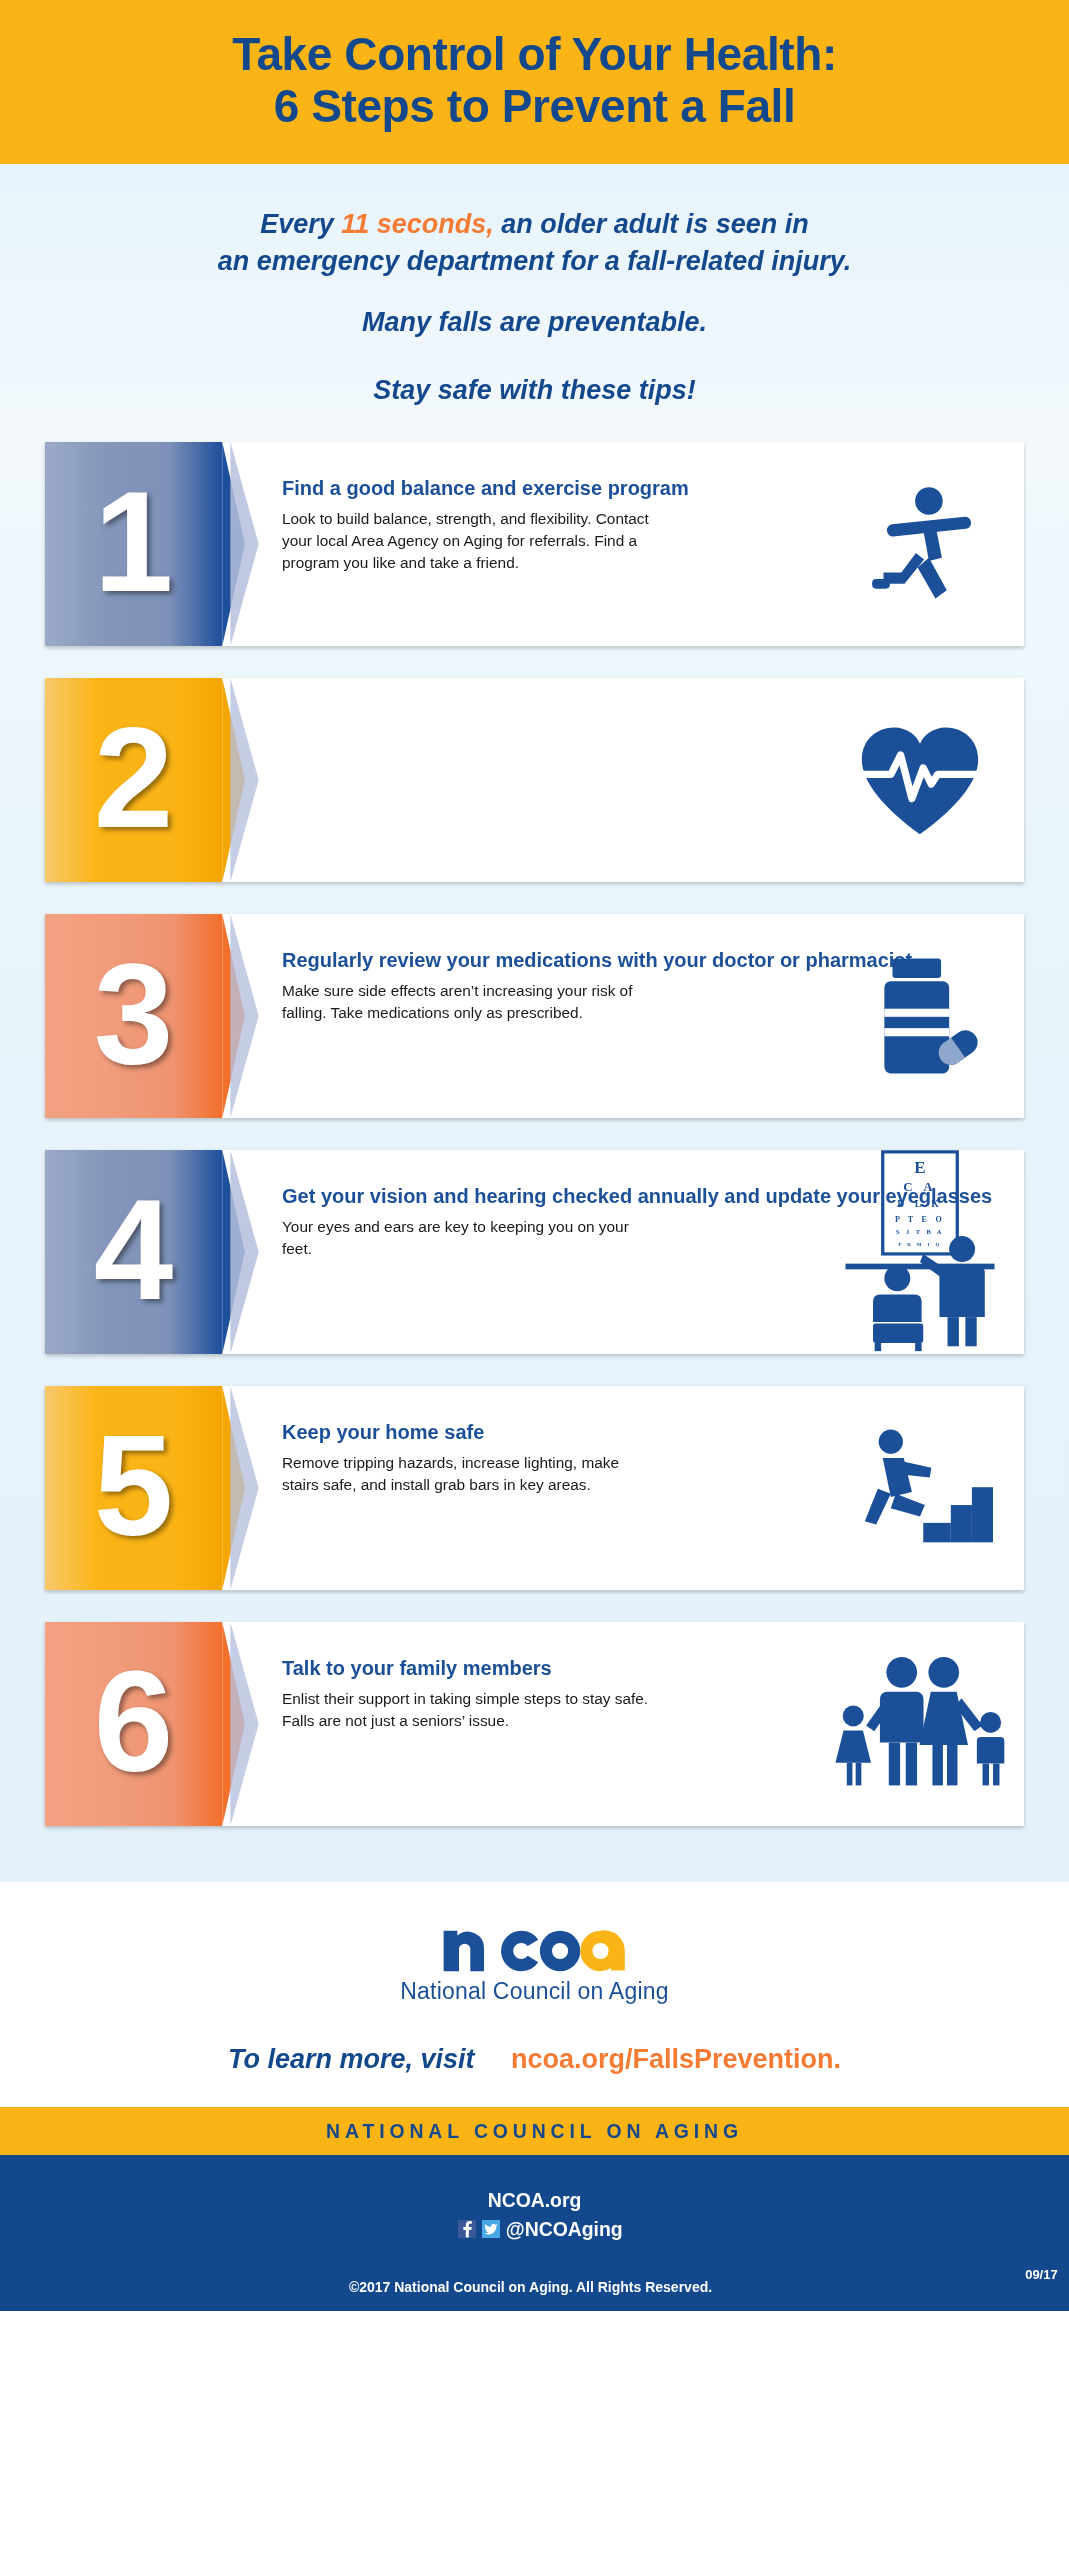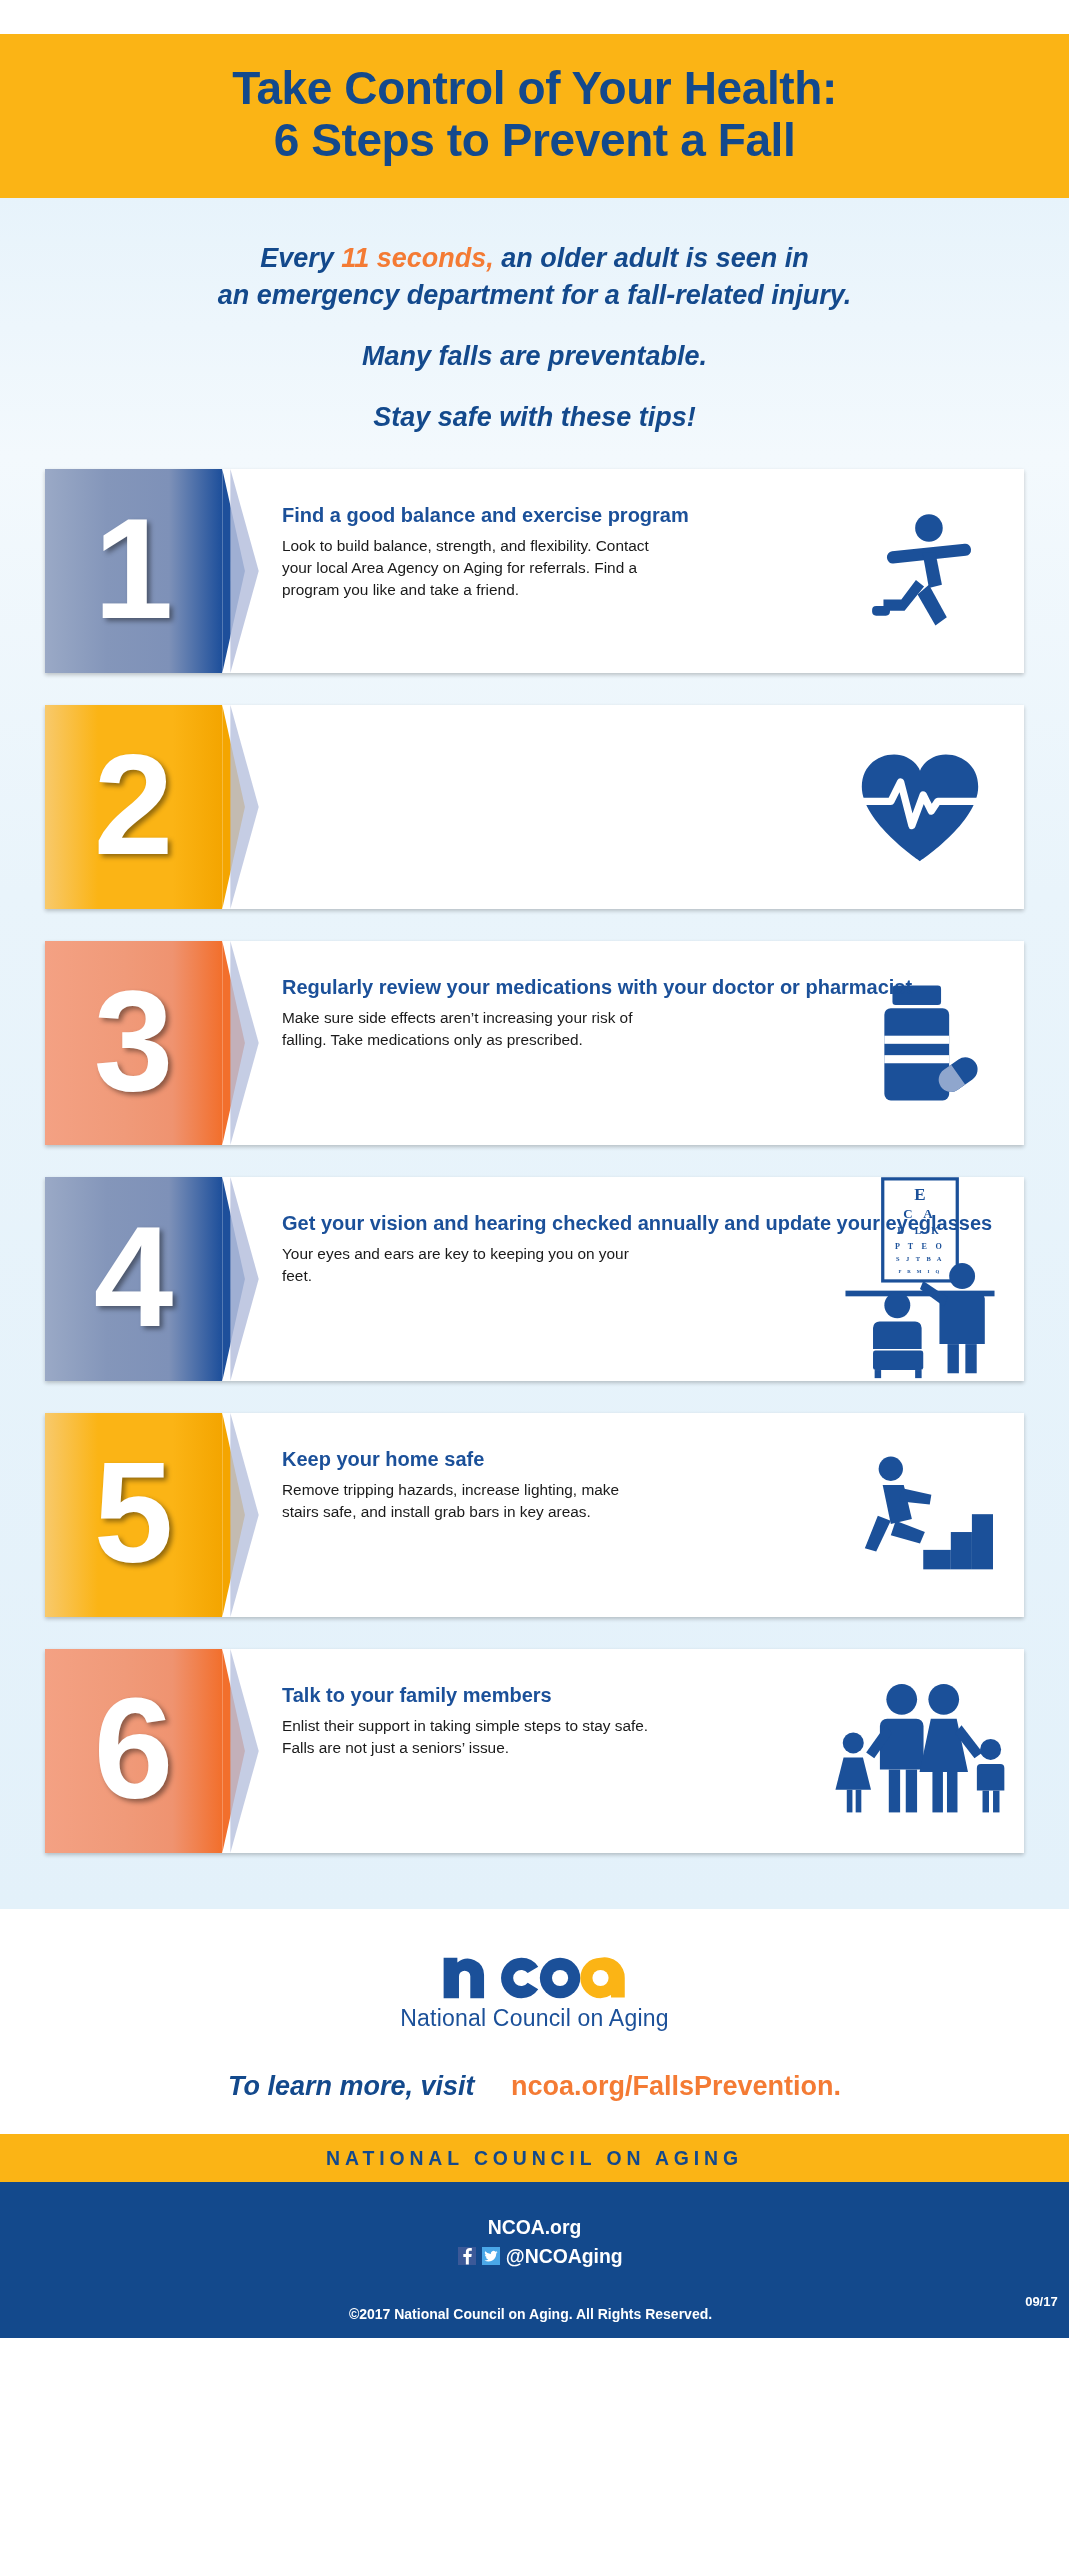--- a/index.html
+++ b/index.html
@@ -10,21 +10,20 @@
     width:1069px; height:2576px;
     overflow:hidden;
   }
   .page { position:relative; width:1069px; height:2576px; background:#ffffff; }
 
   
   .header {
     background:#fbb415;
     padding:27.5px 0 32px 0;
     text-align:center;
-    margin-top:34px;
   }
   .header h1 {
     color:#13498c;
     font-size:46px;
     font-weight:bold;
     line-height:1.14;
     letter-spacing:-0.4px;
   }
   .header h1 .l2 { display:block; }
 
@@ -36,21 +35,21 @@
   }
   .intro p {
     color:#13498c;
     font-style:italic;
     font-weight:bold;
     font-size:27px;
     line-height:1.36;
   }
   .intro .orange { color:#f47b34; }
   .intro .p2 { margin-top:24px; }
-  .intro .p3 { margin-top:24px; }
+  .intro .p3 { margin-top:31px; }
 
   
   .steps {
     background:linear-gradient(180deg,#f3f9fd 0%, #e9f4fb 30%, #e3f1fa 100%);
     padding:13px 45px 24px 45px;
   }
   .card {
     position:relative;
     height:204px;
     margin-bottom:32px;

